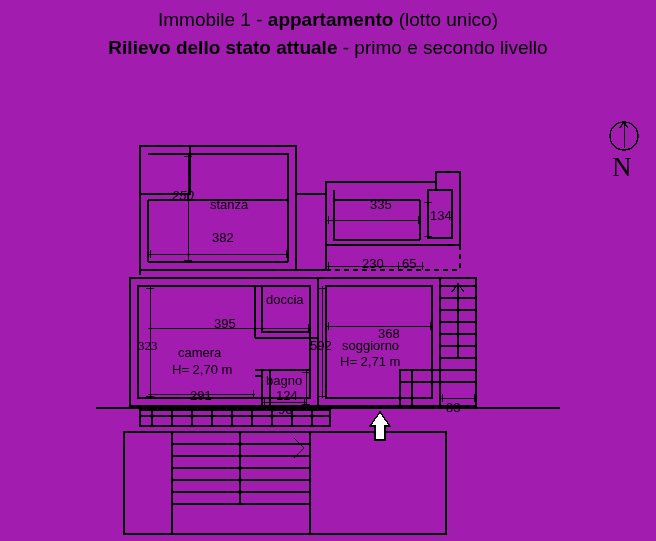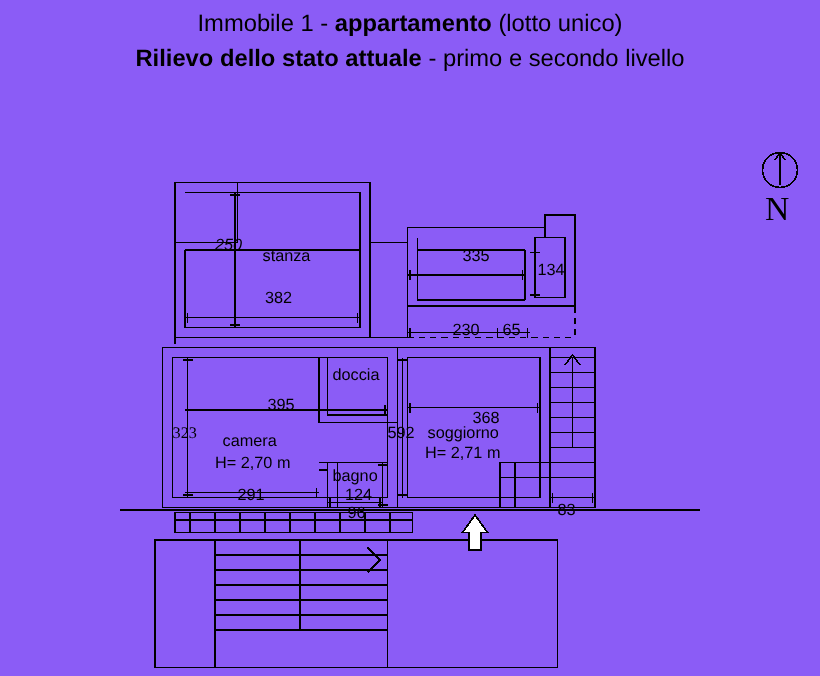--- a/index.html
+++ b/index.html
@@ -12,21 +12,21 @@
     height: 541px;
     position: relative;
     font-family: "Liberation Sans", sans-serif;
     color: #000000;
     overflow: hidden;
   }
   #page {
     position: relative;
     width: 656px;
     height: 541px;
-    background: #8b5cf6;
+    background: #a21caf;
   }
   .title-block {
     position: absolute;
     left: 0;
     top: 6px;
     width: 656px;
     text-align: center;
   }
   .title-line {
     font-size: 19px;

